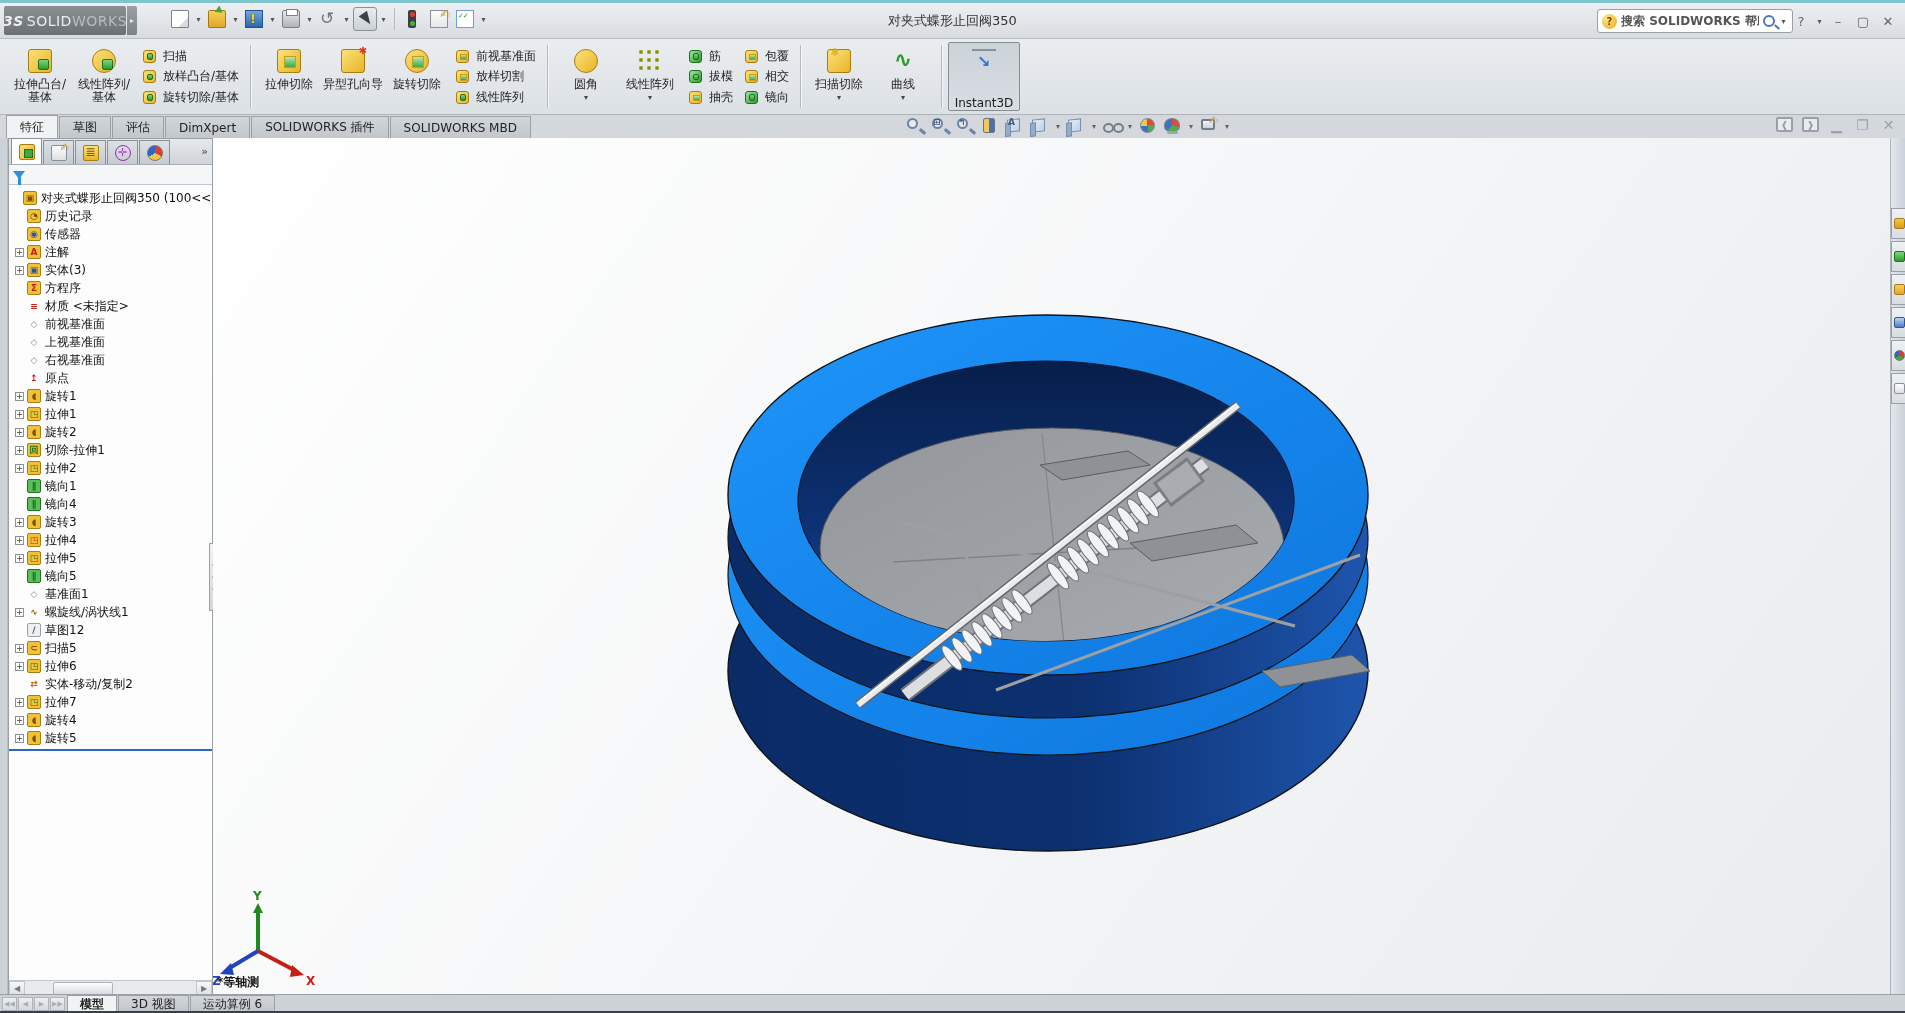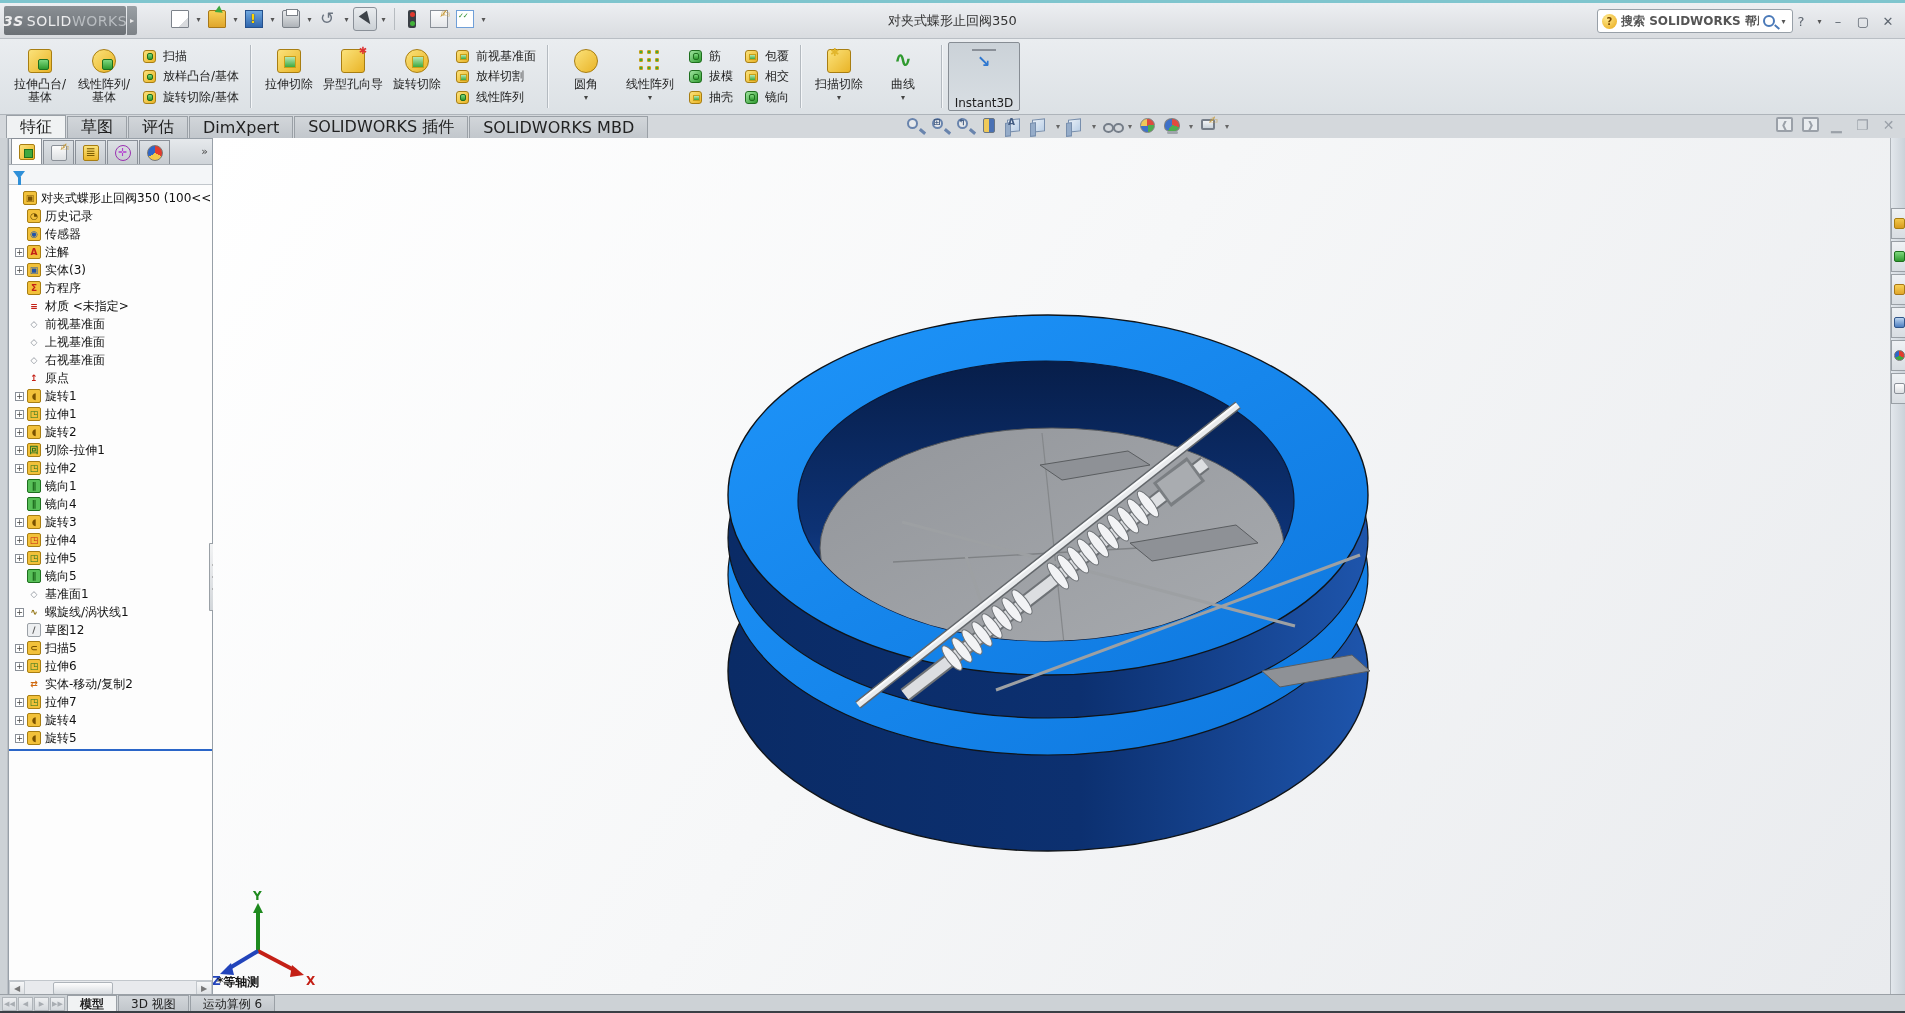--- a/index.html
+++ b/index.html
@@ -79,21 +79,21 @@
   .rib-wand:after { content:"✱"; position:absolute; right:-3px; top:-5px; color:#D33; font-size:10px; }
   .rib-spark:after { content:"✱"; position:absolute; left:2px; top:-4px; color:#E2B62C; font-size:11px; }
   .rib-curve { position:absolute; inset:0; color:#2F9A2F; font-size:22px; line-height:26px; text-align:center; font-weight:bold; }
   .rib-i3d { position:absolute; inset:2px; background:linear-gradient(135deg,#F7F9FB,#C9D2DA); border:1px solid #8A9098; }
   .rib-i3d:after { content:"↘"; position:absolute; left:4px; top:2px; color:#2E77D0; font-size:16px; font-weight:bold; }
 
   
   #tabrow { position:absolute; left:0; top:112px; width:100%; height:23px; background:#D4D8DC; }
   #cmdtabs { position:absolute; left:6px; top:0; display:flex; height:23px; align-items:flex-end; }
   .ctab { height:22px; padding:0 13px; display:flex; align-items:center; background:linear-gradient(#D2D6DA,#C2C7CC);
-    border:1px solid #9AA0A6; border-bottom:none; margin-right:1px; font-size:16px; color:#222; }
+    border:1px solid #9AA0A6; border-bottom:none; margin-right:1px; font-size:12px; color:#222; }
   .ctab.active { background:#F0F2F3; height:23px; z-index:2; }
   
   #headsup { position:absolute; left:905px; top:1px; display:flex; align-items:center; gap:5px; }
   .hu { width:20px; height:20px; position:relative; opacity:.9; }
   .hu-caret { color:#666; font-size:8px; margin:0 1px; }
   .hu-circ { position:absolute; left:2px; top:2px; width:11px; height:11px; border:2px solid #5E7BA8; border-radius:50%; background:rgba(255,255,255,.5); }
   .hu-circ:after { content:""; position:absolute; left:10px; top:10px; width:7px; height:3px; background:#5E7BA8; transform:rotate(40deg); }
   .hu-mark:before { content:attr(data-ch); position:absolute; left:3px; top:1px; font-size:9px; color:#35507A; font-weight:bold; z-index:2;}
   .hu-cube { position:absolute; left:2px; top:3px; width:13px; height:13px; background:linear-gradient(135deg,#EAF2FB,#B9CFE8); border:1px solid #6E87A8; transform:skewY(-6deg); }
   .hu-cube:after { content:""; position:absolute; left:-3px; top:2px; width:4px; height:12px; background:#8FA8C8; border:1px solid #6E87A8; }

